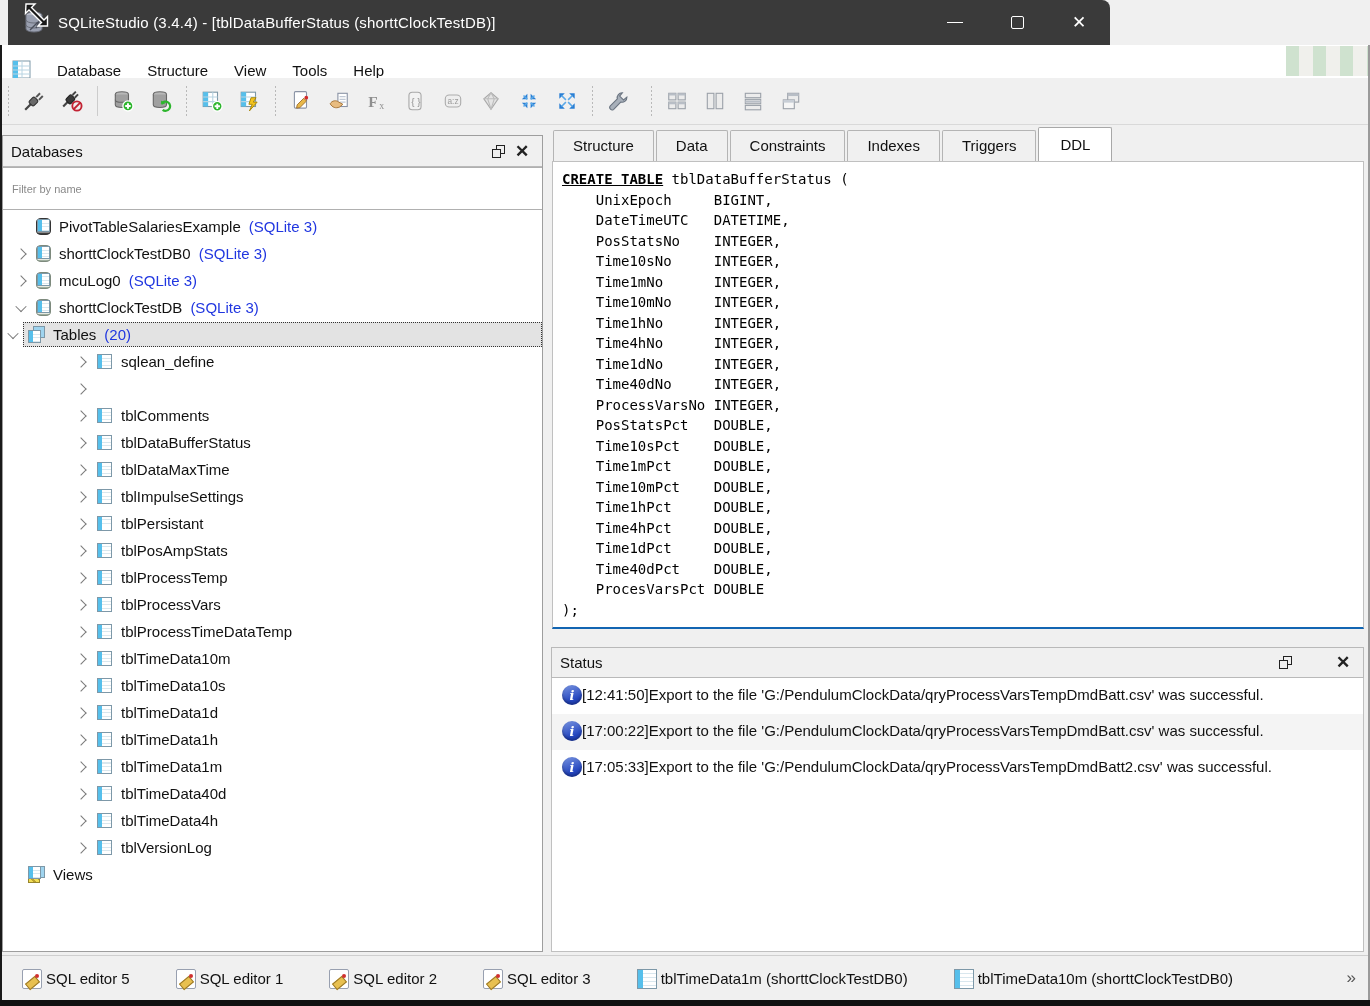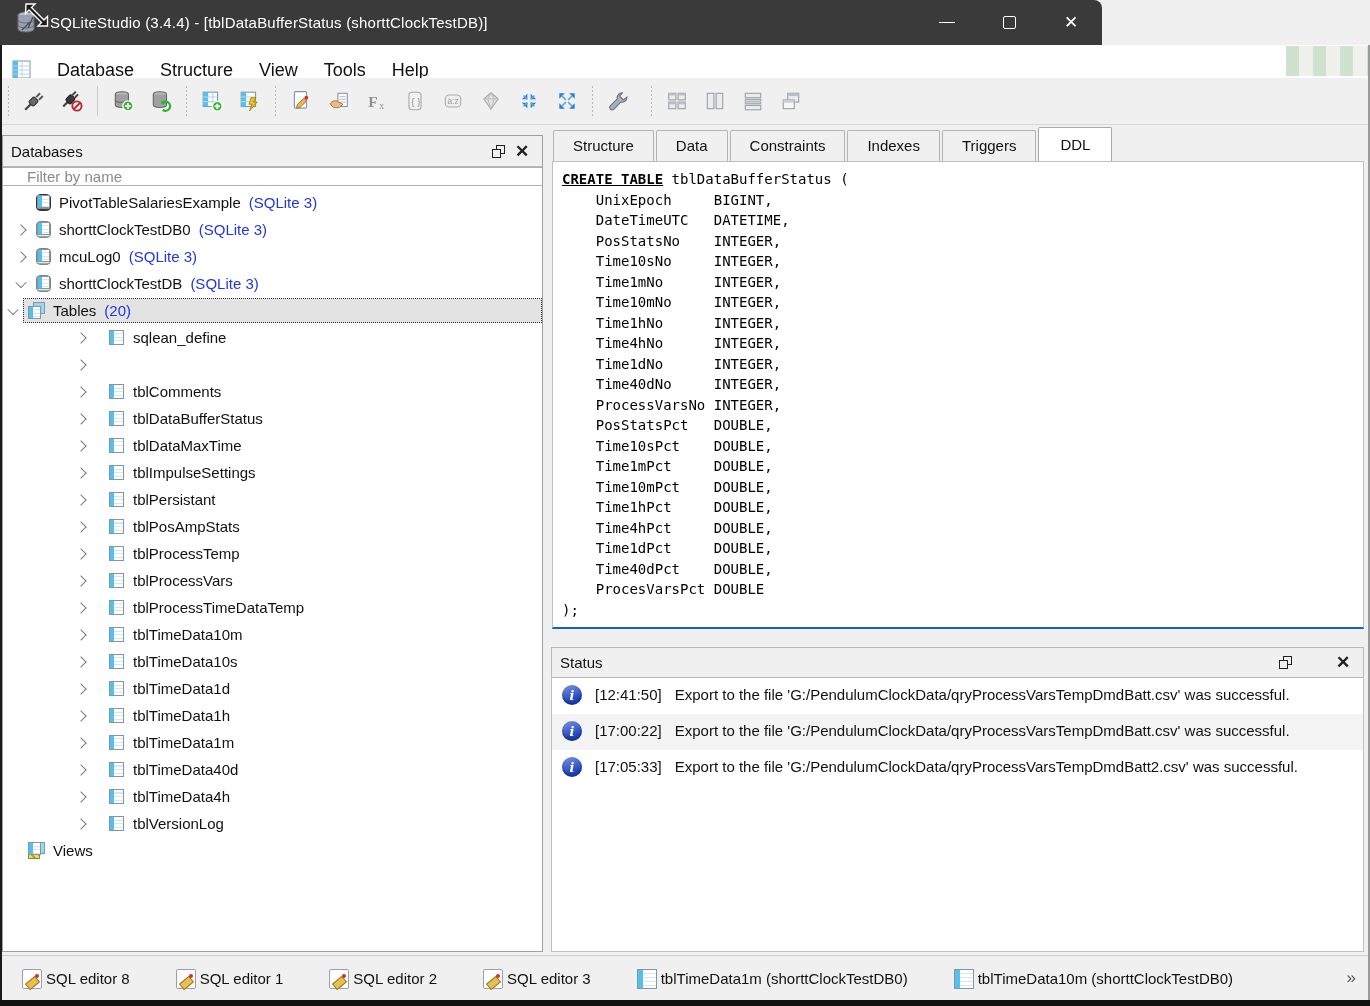--- a/index.html
+++ b/index.html
@@ -1,34 +1,34 @@
 <!DOCTYPE html>
 <html><head>
 <meta charset="utf-8">
 <style>
   * { margin:0; padding:0; box-sizing:border-box; }
   html,body { width:1370px; height:1006px; overflow:hidden; }
   body { font-family:"Liberation Sans", sans-serif; background:#f0f0f0; position:relative; color:#111; }
 
   
-  .titlebar { position:absolute; left:0; top:0; width:1102px; height:45px;
+  .titlebar { position:absolute; left:8px; top:0; width:1102px; height:45px;
     background:#3a3a3a; color:#fff; display:flex; align-items:center;
     border-top-right-radius:8px; }
   .titlebar .app-icon { margin-left:14px; width:26px; height:26px; flex:none; }
   .titlebar .title { margin-left:10px; font-size:15px; letter-spacing:.2px; }
   .win-controls { position:absolute; right:0; top:0; height:45px; display:flex; }
   .win-btn { width:62px; height:45px; display:flex; align-items:center; justify-content:center; color:#fff; cursor:default; }
   .glyph-min { width:16px; border-top:1.6px solid #fff; display:inline-block; }
   .glyph-max { width:13px; height:13px; border:1.6px solid #fff; border-radius:2px; display:inline-block; }
   .glyph-close { font-size:17px; line-height:1; }
 
   .mouse-cursor { position:absolute; left:20px; top:-2px; z-index:50; }
 
   .menubar { position:absolute; left:2px; top:45px; width:1366px; height:50px; background:#fff;
-    display:flex; align-items:center; font-size:18px; }
+    display:flex; align-items:center; font-size:15px; }
   .menubar .child-icon { margin:0 12px 0 10px; }
   .menu-item { padding:6px 13px; cursor:default; }
   .stripes-artifact { position:absolute; right:0; top:1px; width:82px; height:30px;
     background:repeating-linear-gradient(90deg,#cfe2cf 0 13px,#f0f0ec 13px 27px); }
 
   .toolbar { position:absolute; left:2px; top:78px; width:1366px; height:47px; background:#f0f0f0;
     border-bottom:1px solid #d9d9d9; display:flex; align-items:center; }
   .tb-sep { width:1px; height:30px; margin:0 6px;
     background:repeating-linear-gradient(180deg,#b9b9b9 0 2px,transparent 2px 4px); }
   .tb-sep.solid { background:#cccccc; }
@@ -41,29 +41,29 @@
   .panel-header { height:31px; background:#f0f0f0; border-bottom:1px solid #b9b9b9;
     display:flex; align-items:center; font-size:15px; padding:0 8px; flex:none; }
   .panel-header .ph-title { flex:1; }
   .ph-btn { width:24px; height:22px; display:flex; align-items:center; justify-content:center; }
   .undock-glyph { position:relative; width:13px; height:13px; }
   .undock-glyph i { position:absolute; display:block; border:1.7px solid #222; background:#f0f0f0; }
   .undock-glyph i:first-child { width:9px; height:9px; right:0; top:0; }
   .undock-glyph i:last-child { width:9px; height:9px; left:0; bottom:0; }
   .x-glyph { font-size:17px; font-weight:bold; color:#222; line-height:1; }
 
-  .filter-input { height:19px; border:1px solid #b0b0b0; border-left:none; border-right:none;
-    padding:0 24px; font-size:15px; color:#222; outline:none; flex:none; font-family:"Liberation Sans",sans-serif; }
+  .filter-input { height:43px; border:1px solid #b0b0b0; border-left:none; border-right:none;
+    padding:0 9px; font-size:11px; color:#222; outline:none; flex:none; font-family:"Liberation Sans",sans-serif; }
   .filter-input::placeholder { color:#8a8a8a; }
 
   .tree { flex:1; overflow:hidden; padding-top:3px; }
   .tree-row { display:flex; align-items:center; height:27px; cursor:default; }
   .tree-row[data-depth="0"] { padding-left:8px; }
   .tree-row[data-depth="1"] { }
-  .tree-row[data-depth="2"] { padding-left:68px;gap:12px; }
+  .tree-row[data-depth="2"] { padding-left:68px; }
   .arrow-box { width:20px; flex:none; display:flex; align-items:center; justify-content:center; }
   .chev { width:8px; height:8px; border-right:1.8px solid #7a7a7a; border-bottom:1.8px solid #7a7a7a; }
   .tree-row[data-arrow="right"] .chev { transform:rotate(-45deg); }
   .tree-row[data-arrow="down"]  .chev { transform:rotate(45deg) translate(-1px,-1px); }
   .tree-row[data-arrow="none"]  .chev { visibility:hidden; }
   .sel-wrap { flex:1; display:flex; align-items:center; gap:8px; height:25px; padding:0 5px; }
   .tree-row[data-selected="true"] .sel-wrap { background:#e3e3e3; outline:1px dotted #333; outline-offset:-1px; }
   .tree-label { font-size:15px; white-space:nowrap; }
   .tree-suffix { font-size:15px; color:#2036e0; white-space:nowrap; }
 
@@ -88,21 +88,21 @@
   .tab[data-active="true"] { background:#fff; padding:8px 21px 8px; z-index:3; border-color:#a8a8a8; }
 
   .ddl-editor { position:absolute; left:552px; top:161px; width:812px; height:468px; background:#fff;
     border:1px solid #c0c0c0; border-bottom:2px solid #1265b2; padding:7px 9px; overflow:hidden; }
   .ddl-editor pre { font-family:"DejaVu Sans Mono", monospace; font-size:14px; line-height:20.5px; color:#000; }
   .ddl-editor .kw { font-weight:bold;text-decoration:underline; }
 
   .status-panel { position:absolute; left:551px; top:647px; width:813px; height:305px; display:flex; flex-direction:column; }
   .status-panel .panel-header { border:1px solid #b9b9b9;gap:34px; }
   .status-list { flex:1; background:#fff; border:1px solid #c0c0c0; border-top:none; overflow:hidden; }
-  .status-row { display:flex; align-items:flex-start; gap:13px; padding:7px 10px; font-size:15px; min-height:36px; }
+  .status-row { display:flex; align-items:flex-start; gap:0; padding:7px 10px; font-size:15px; min-height:36px; }
   .status-row:nth-child(even) { background:#f4f4f4; }
   .info-icon { flex:none; width:20px; height:20px; border-radius:50%;
     background:linear-gradient(160deg,#7b96e0 0%,#2446c0 70%); color:#fff;
     display:flex; align-items:center; justify-content:center;
     font-family:"DejaVu Serif", serif; font-style:italic; font-weight:bold; font-size:13px;
     box-shadow:inset 0 -2px 3px rgba(0,0,20,.35); }
   .info-icon::before { content:"i"; }
   .status-time { white-space:nowrap; padding-top:1px; }
   .status-text { flex:1; padding-top:1px; }
 
@@ -716,21 +716,21 @@
       </div>
     </div>
 </div>
 
 <div class="taskbar">
 
   <span class="overflow-chevrons">»</span>
 
     <span class="task-item">
       <span class="task-icon" data-icon="sql-editor"></span>
-      <span>SQL editor 8</span>
+      <span>SQL editor 5</span>
     </span>
 
     <span class="task-item">
       <span class="task-icon" data-icon="sql-editor"></span>
       <span>SQL editor 1</span>
     </span>
 
     <span class="task-item">
       <span class="task-icon" data-icon="sql-editor"></span>
       <span>SQL editor 2</span>

